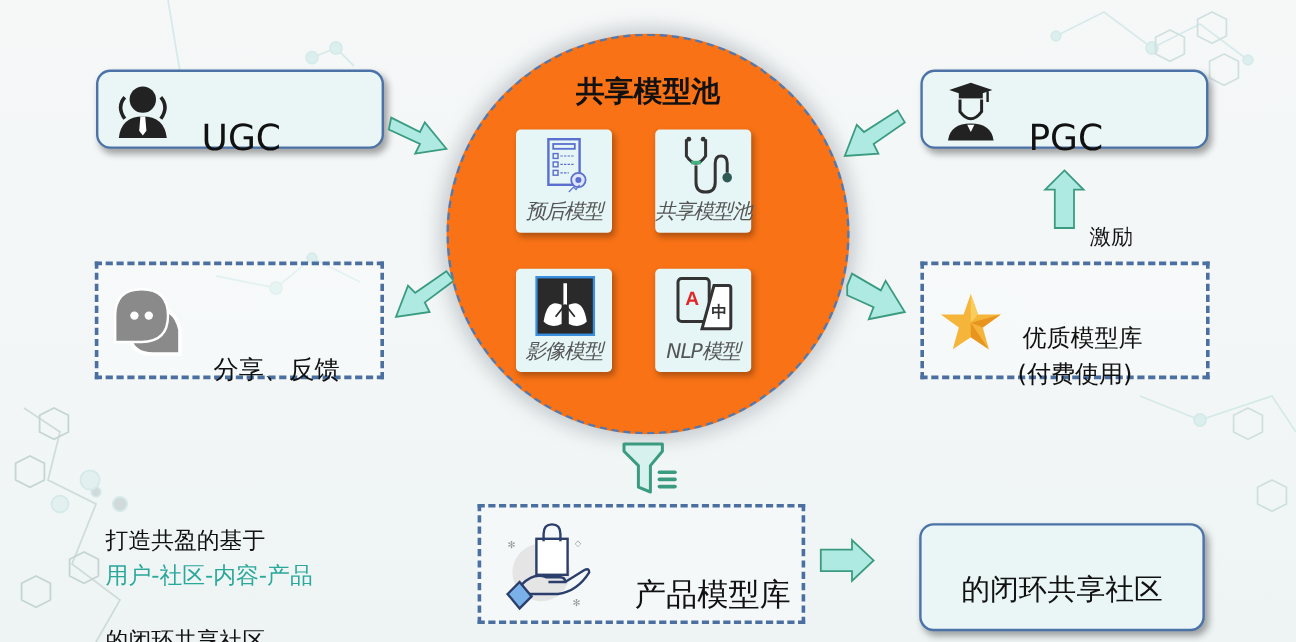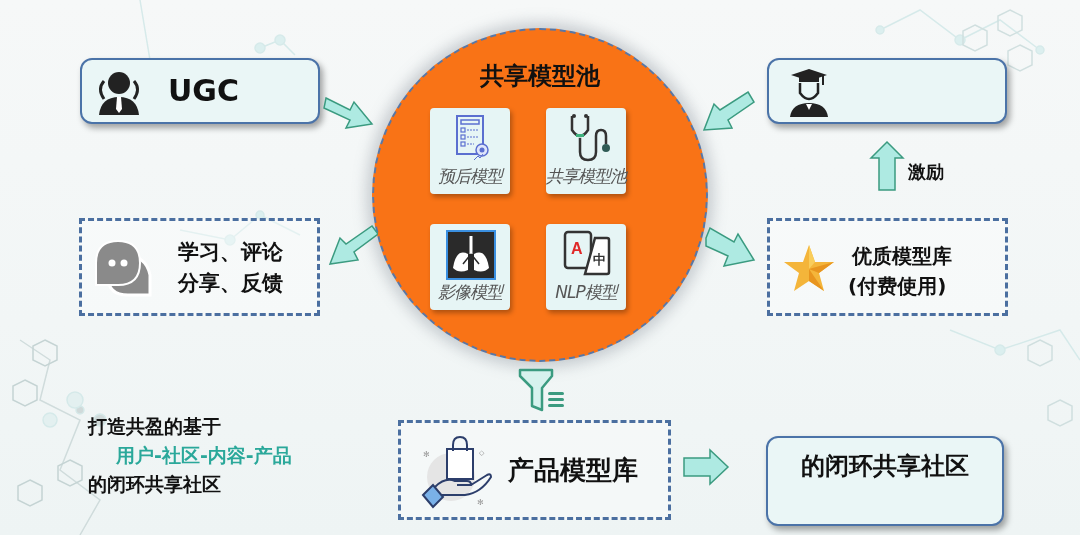--- a/index.html
+++ b/index.html
@@ -4,21 +4,21 @@
 <style>
   html,body{margin:0;padding:0;}
   body{width:1080px;height:535px;overflow:hidden;position:relative;
     background:linear-gradient(180deg,#f6f8f8 0%,#f2f6f6 60%,#eef4f4 100%);
     font-family:"DejaVu Sans","Liberation Sans",sans-serif;}
   .bg{position:absolute;left:0;top:0;width:1080px;height:535px;pointer-events:none;}
   .abs{position:absolute;}
   .solid-box{position:absolute;background:#eaf6f6;border:2px solid #4b73a8;border-radius:12px;
     box-shadow:3px 4px 6px rgba(0,0,0,0.35);box-sizing:border-box;}
   .dash-box{position:absolute;border:3px dashed #4b6fa0;box-sizing:border-box;background:rgba(255,255,255,0.35);}
-  .bold{font-weight:bold;color:#111;}
+  .bold{font-weight:normal;color:#111;margin-top:25px;}
   .circle{position:absolute;left:372px;top:28px;width:336px;height:334px;border-radius:50%;
     background:#f97316;border:2px dashed #5877a6;box-sizing:border-box;
     box-shadow:0 0 14px 6px rgba(120,130,140,0.35);}
   .tile{position:absolute;width:80px;height:86px;border-radius:4px;background:#e6f5f5;
     box-shadow:2px 3px 5px rgba(0,0,0,0.3);}
   .tile-label{position:absolute;left:0;right:0;bottom:6px;text-align:center;font-style:italic;
     font-size:17px;color:#555;letter-spacing:-1px;}
   .title-pool{position:absolute;left:0;right:0;top:30px;text-align:center;font-size:24px;font-weight:bold;color:#111;}
 </style>
 </head>
@@ -69,20 +69,21 @@
 
 <div class="solid-box" style="left:767px;top:58px;width:240px;height:66px;">
   <svg class="abs" style="left:18px;top:7px;" width="44" height="52" viewBox="0 0 44 52">
     <polygon points="4,8 22,2 40,8 22,14" fill="#222"></polygon>
     <rect x="12" y="10" width="20" height="5" fill="#222"></rect>
     <line x1="36" y1="9" x2="36" y2="18" stroke="#222" stroke-width="2"></line>
     <path d="M13 16 v10 q9 12 18 0 v-10" stroke="#222" stroke-width="2.5" fill="none"></path>
     <path d="M3 50 q2-14 19-14 q17 0 19 14 z" fill="#222"></path>
     <path d="M19 37 l3 6 l3-6" fill="#fff"></path>
   </svg>
+  <span class="abs bold" style="left:88px;top:13px;font-size:30px;">PGC</span>
 </div>
 
 <div class="circle">
   <div class="title-pool">共享模型池</div>
 
   <div class="tile" style="left:56px;top:78px;">
     <svg class="abs" style="left:24px;top:6px;" width="36" height="48" viewBox="0 0 36 48">
       <rect x="3" y="2" width="26" height="38" fill="none" stroke="#5b6fd0" stroke-width="2"></rect>
       <rect x="7" y="6" width="18" height="4" fill="none" stroke="#5b6fd0" stroke-width="1.5"></rect>
       <rect x="7" y="14" width="4" height="4" fill="none" stroke="#5b6fd0" stroke-width="1.2"></rect>
@@ -159,21 +160,20 @@
 
 <span class="abs bold" style="left:908px;top:160px;font-size:18px;">激励</span>
 
 <div class="dash-box" style="left:79px;top:218px;width:241px;height:98px;">
   <svg class="abs" style="left:12px;top:18px;" width="72" height="58" viewBox="0 0 72 58">
     <path d="M30 16 q22 0 26 20 v20 h-22 q-20 0 -20-18 q0-22 16-22z" fill="#8a8a8a" stroke="#fff" stroke-width="3"></path>
     <path d="M24 2 q22 0 22 22 q0 22-22 22 h-22 v-22 q0-22 22-22z" fill="#8a8a8a" stroke="#fff" stroke-width="2"></path>
     <circle cx="18" cy="24" r="3.5" fill="#fff"></circle>
       <circle cx="30" cy="24" r="3.5" fill="#fff"></circle>
   </svg>
-  <div class="abs bold" style="left:96px;top:17px;font-size:21px;">学习、评论</div>
   <div class="abs bold" style="left:96px;top:48px;font-size:21px;">分享、反馈</div>
 </div>
 
 <div class="dash-box" style="left:767px;top:218px;width:241px;height:98px;">
   <svg class="abs" style="left:12px;top:22px;" width="54" height="52" viewBox="0 0 54 52">
     <polygon points="27,2 33,19 52,19 37,30 42,48 27,38 12,48 17,30 2,19 21,19" fill="#f4b53a"></polygon>
     <polygon points="27,2 27,26 33,19" fill="#f9cd5b"></polygon>
     <polygon points="27,26 52,19 37,30" fill="#e8951f"></polygon>
     <polygon points="27,26 42,48 27,38" fill="#e8951f"></polygon>
   </svg>
@@ -185,24 +185,24 @@
   <svg class="abs" style="left:18px;top:12px;" width="80" height="76" viewBox="0 0 80 76">
     <circle cx="32" cy="42" r="24" fill="#e5e5e5"></circle>
     <rect x="28" y="14" width="26" height="30" fill="#fff" stroke="#2c3e6b" stroke-width="2"></rect>
     <path d="M34 16 v-6 q0-8 7-8 q7 0 7 8 v6" stroke="#2c3e6b" stroke-width="2" fill="none"></path>
     <path d="M16 52 q10-10 20-6 h12 q4 0 4 4 h-14 M52 50 l16-10 q4-2 4 2 q-10 16 -26 18 h-24" stroke="#2c3e6b" stroke-width="2" fill="none"></path>
     <polygon points="4,60 14,50 24,62 14,72" fill="#7ab1e8" stroke="#2c3e6b" stroke-width="2"></polygon>
     <text x="4" y="22" font-size="8" fill="#999" font-family="DejaVu Sans, sans-serif">✻</text>
     <text x="60" y="20" font-size="7" fill="#999" font-family="DejaVu Sans, sans-serif">◇</text>
     <text x="58" y="70" font-size="8" fill="#999" font-family="DejaVu Sans, sans-serif">✻</text>
   </svg>
-  <div class="abs bold" style="left:107px;top:30px;font-size:26px;">产品模型库</div>
+  <div class="abs bold" style="left:128px;top:30px;font-size:26px;">产品模型库</div>
 </div>
 
 <div class="solid-box" style="left:766px;top:436px;width:238px;height:90px;">
   <div class="abs bold" style="left:0;right:0;top:12px;text-align:center;font-size:24px;">的闭环共享社区</div>
 </div>
 
 <div class="abs" style="left:88px;top:412px;">
   <div class="bold" style="font-size:19px;line-height:29px;">打造共盈的基于</div>
-  <div style="font-size:19px;line-height:29px;font-weight:bold;color:#2aa89a;margin-left:28px;">用户-社区-内容-产品</div>
+  <div style="font-size:19px;line-height:29px;font-weight:normal;color:#2aa89a;">用户-社区-内容-产品</div>
   <div class="bold" style="font-size:19px;line-height:29px;">的闭环共享社区</div>
 </div>
 
 </body></html>

